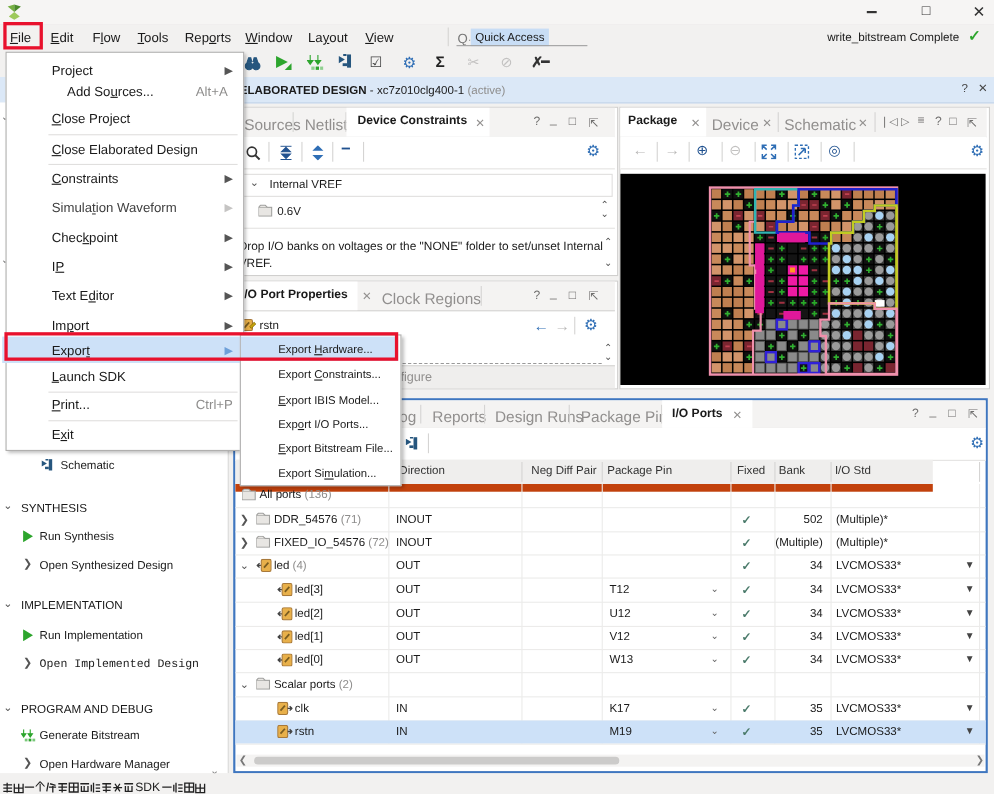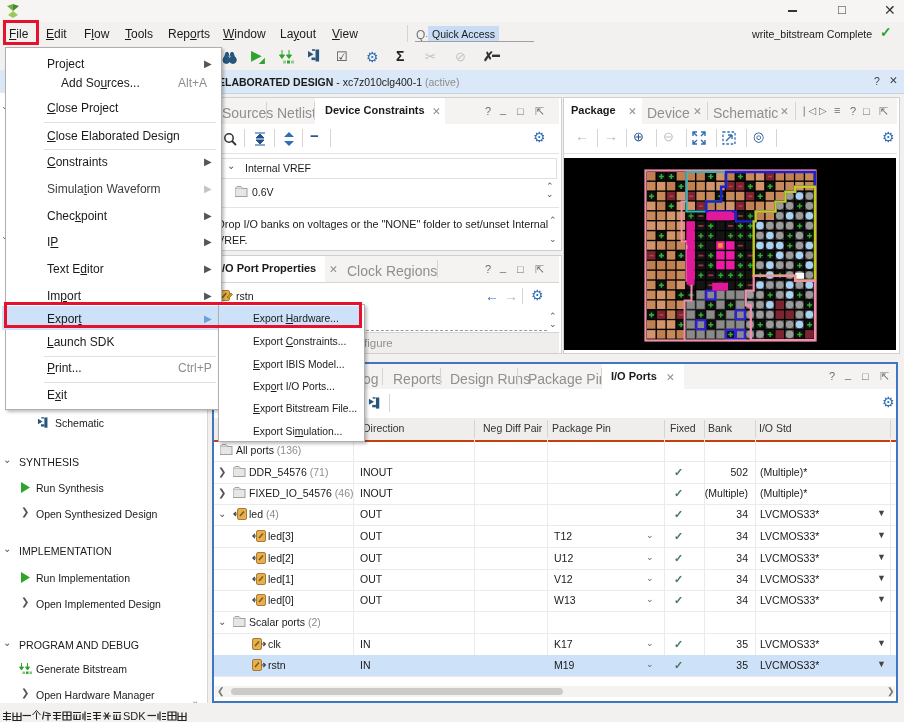--- a/index.html
+++ b/index.html
@@ -102,21 +102,21 @@
   <div class="abs" style="left:21px;top:413px;color:#555;font-size:10px;">❯</div>
   <div class="abs" style="left:36px;top:415px;">Open Synthesized Design</div>
 
   <div class="abs" style="left:3px;top:450px;color:#555;font-size:10px;">⌄</div>
   <div class="abs" style="left:19px;top:452px;font-size:10.6px;">IMPLEMENTATION</div>
   <svg class="abs" style="left:20px;top:479px;" width="11" height="11">
       <path d="M1 0 L10 5.5 L1 11 Z" fill="#2da52d"></path>
     </svg>
   <div class="abs" style="left:36px;top:479px;">Run Implementation</div>
   <div class="abs" style="left:21px;top:503px;color:#555;font-size:10px;">❯</div>
-  <div class="abs" style="left:36px;top:505px;">Open Implemented Design</div>
+  <div class="abs" style="left:36px;top:505px;font-family:Liberation Mono, monospace;">Open Implemented Design</div>
 
   <div class="abs" style="left:3px;top:544px;color:#555;font-size:10px;">⌄</div>
   <div class="abs" style="left:19px;top:546px;font-size:10.6px;">PROGRAM AND DEBUG</div>
   <svg class="abs" style="left:19px;top:570px;" width="14" height="12">
       <path d="M2.5 0 v5 M0.5 4 l2 3 l2 -3 z" fill="#2da52d" stroke="#2da52d"></path>
       <path d="M8.5 0 v5 M6.5 4 l2 3 l2 -3 z" fill="#2da52d" stroke="#2da52d"></path>
       <rect x="7" y="8.5" width="2.5" height="2.5" fill="#2da52d"></rect>
       <rect x="10.5" y="8.5" width="2.5" height="2.5" fill="#7ac87a"></rect>
       <rect x="3.5" y="8.5" width="2.5" height="2.5" fill="#7ac87a"></rect>
     </svg>
@@ -744,21 +744,21 @@
     <svg class="abs" style="left:154px;top:8px;" width="14" height="13" viewBox="0 0 15 14">
         <path d="M1 2 L6.5 5.2 L1 8.4 Z" fill="#26567e"></path>
         <rect x="8.5" y="0.5" width="3.6" height="12" fill="#26567e"></rect>
         <rect x="4.5" y="8.5" width="4" height="2.6" fill="#26567e"></rect>
         <path d="M5 1 h3" stroke="#26567e" stroke-width="1.6"></path>
       </svg>
     <div class="abs sep" style="left:175px;top:5px;height:18px;"></div>
     <div class="abs gear" style="left:668px;top:5px;font-size:14px;">⚙</div>
   </div>
 
-  <div class="abs" style="left:0;top:54px;width:682px;height:22px;background:#efeeed;border-bottom:2px solid #c2410c;">
+  <div class="abs" style="left:0;top:54px;width:634px;height:22px;background:#efeeed;border-bottom:7px solid #c2410c;">
     <div class="abs" style="left:10px;top:4px;color:#333;">Name</div>
     <div class="abs" style="left:149px;top:4px;color:#333;">Direction</div>
     <div class="abs" style="left:269px;top:4px;color:#333;">Neg Diff Pair</div>
     <div class="abs" style="left:338px;top:4px;color:#333;">Package Pin</div>
     <div class="abs" style="left:456px;top:4px;color:#333;">Fixed</div>
     <div class="abs" style="left:494px;top:4px;color:#333;">Bank</div>
     <div class="abs" style="left:545px;top:4px;color:#333;">I/O Std</div>
     <div class="abs sep" style="left:139px;top:2px;height:18px;"></div>
     <div class="abs sep" style="left:260px;top:2px;height:18px;"></div>
     <div class="abs sep" style="left:333px;top:2px;height:18px;"></div>
@@ -796,21 +796,21 @@
 <div class="abs" style="left:426px;top:102px;width:108px;text-align:right;">502</div>
 <div class="abs" style="left:546px;top:102px;">(Multiple)*</div>
 <div class="abs" style="left:0px;top:119px;width:682px;height:1px;background:#ecebea;"></div>
 <div class="abs" style="left:4px;top:123px;color:#555;font-size:10px;">❯</div>
 <div class="abs" style="left:19px;top:123px;">
       <svg width="13" height="11">
         <rect x="0" y="2.5" width="12" height="8" fill="#e8e6e3" stroke="#a0a09e"></rect>
         <path d="M0 2.5 l2 -2 h4 l2 2" fill="#e8e6e3" stroke="#a0a09e"></path>
       </svg>
     </div>
-<div class="abs" style="left:35px;top:123px;">FIXED_IO_54576 <span style="color:#8e8d8c;">(46)</span></div>
+<div class="abs" style="left:35px;top:123px;">FIXED_IO_54576 <span style="color:#8e8d8c;">(72)</span></div>
 <div class="abs" style="left:146px;top:123px;">INOUT</div>
 <div class="abs" style="left:460px;top:123px;color:#4a7a6a;font-weight:bold;font-size:11px;">✓</div>
 <div class="abs" style="left:426px;top:123px;width:108px;text-align:right;">(Multiple)</div>
 <div class="abs" style="left:546px;top:123px;">(Multiple)*</div>
 <div class="abs" style="left:0px;top:140px;width:682px;height:1px;background:#ecebea;"></div>
 <div class="abs" style="left:4px;top:144px;color:#555;font-size:10px;">⌄</div>
 <div class="abs" style="left:19px;top:144px;">
       <svg width="14" height="12">
         <path d="M4.5 6 H1 M3 4 L0.8 6 L3 8" stroke="#444" stroke-width="1.2" fill="none"></path>
         <rect x="4.5" y="0.5" width="9" height="11" rx="1.5" fill="#e8b04a" stroke="#a8793a"></rect>

